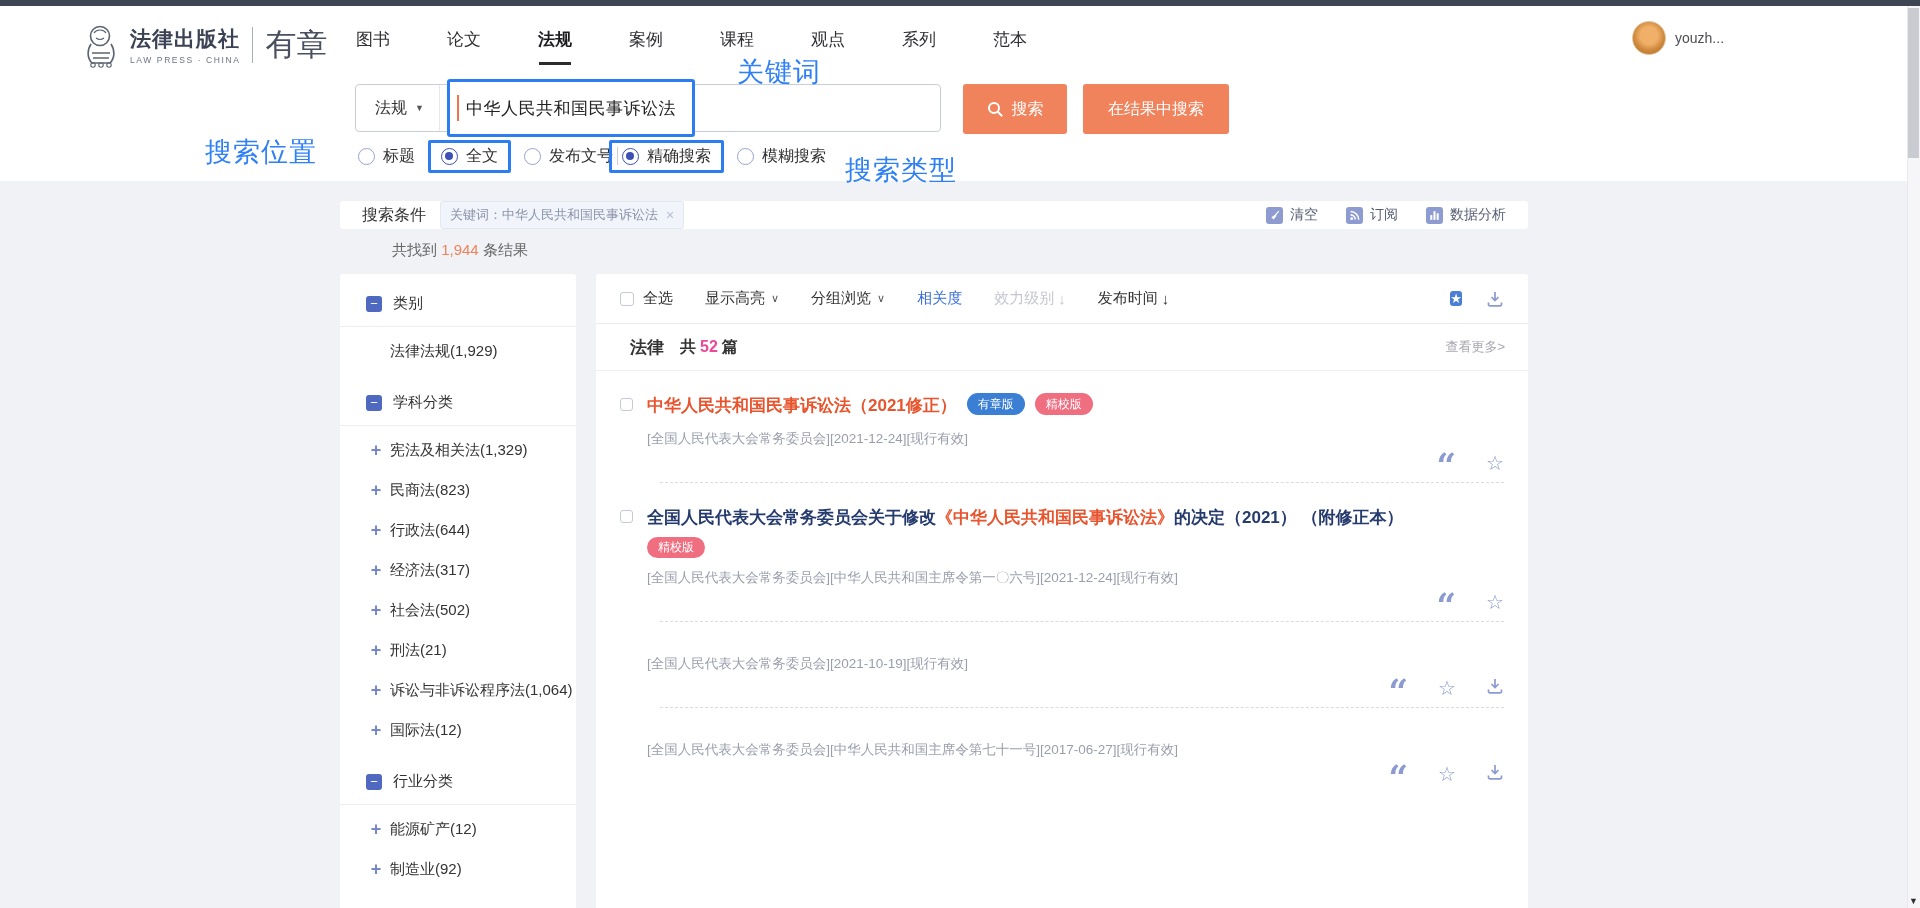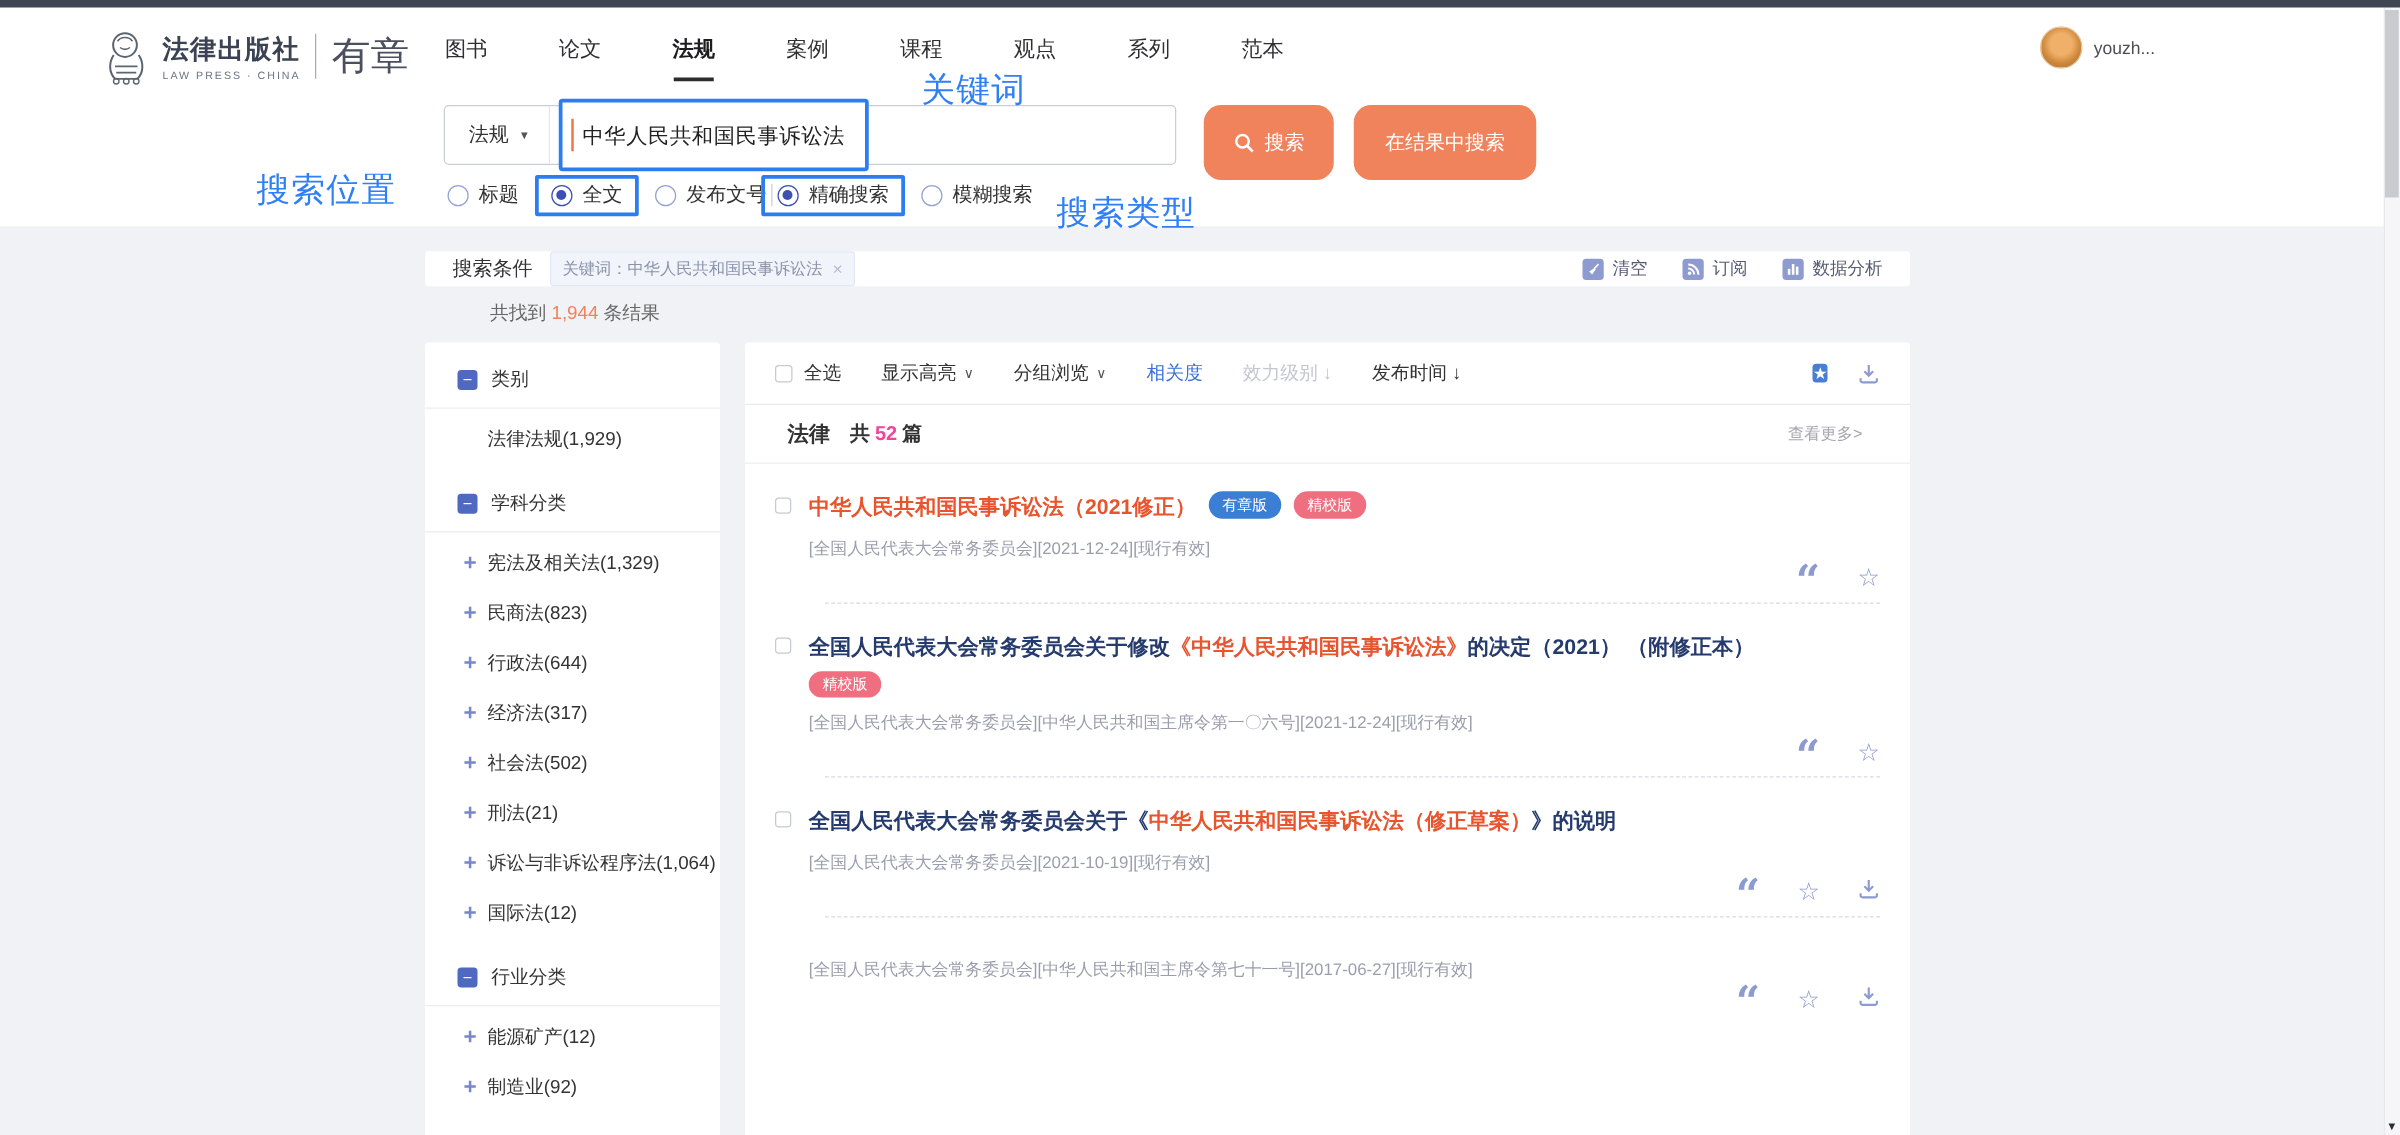--- a/index.html
+++ b/index.html
@@ -29,21 +29,21 @@
   .avatar{width:34px;height:34px;border-radius:50%;background:radial-gradient(circle at 50% 42%,#f0b06a 0 35%,#d08a3e 60%,#a5662a 100%);border:1px solid #e2c49a}
   .uname{font-size:14px;color:#4d4d55}
 
   
   .search-box{position:absolute;left:355px;top:84px;width:586px;height:48px;border:1px solid #c9cdd8;border-radius:4px;background:#fff;display:flex;align-items:center}
   .scope{display:flex;align-items:center;gap:8px;height:100%;padding:0 15px 0 19px;border-right:1px solid #e6e6ec;font-size:16px;color:#333;cursor:pointer}
   .scope-caret{font-size:9px;color:#555}
   .query-wrap{display:flex;align-items:center;gap:7px;margin-left:7px;height:58px;border:3px solid #2b7df0;border-radius:3px;padding:0 16px 0 7px;white-space:nowrap;background:#fff}
   .caret-bar{width:2px;height:26px;background:#f0764a}
   .query-text{font-size:17px;color:#222;letter-spacing:.5px}
-  .btn{position:absolute;top:84px;height:60px;background:#f0835c;border:none;border-radius:14px;color:#fff;font-size:16px;display:flex;align-items:center;justify-content:center;gap:8px;cursor:pointer;font-family:inherit}
+  .btn{position:absolute;top:84px;height:50px;background:#f0835c;border:none;border-radius:3px;color:#fff;font-size:16px;display:flex;align-items:center;justify-content:center;gap:8px;cursor:pointer;font-family:inherit}
   .btn-search{left:963px;width:104px}
   .btn-inres{left:1083px;width:146px}
 
   
   .radio-row{position:absolute;left:358px;top:138px;display:flex;align-items:center;height:36px}
   .radio-item{display:flex;align-items:center;gap:8px;font-size:16px;color:#333;cursor:pointer}
   .radio-item.boxed{border:3px solid #2b7df0;border-radius:2px;padding:3px 10px;margin:-6px -13px}
   .radio-circle{width:17px;height:17px;border-radius:50%;border:1.5px solid #98a2d2;background:#fff;position:relative;flex:none}
   .radio-circle.sel{border-color:#3d50b5}
   .radio-circle.sel::after{content:"";position:absolute;left:3px;top:3px;width:8px;height:8px;border-radius:50%;background:#3d50b5}
@@ -85,21 +85,21 @@
   .tb-item{display:flex;align-items:center;gap:6px;font-size:15px;color:#333;cursor:pointer}
   .tb-caret{font-size:11px;color:#555}
   .tb-sort{display:flex;align-items:center;gap:4px;font-size:15px;cursor:pointer}
   .tb-sort.active{color:#3a6fd8}
   .tb-sort.dim{color:#c3c6cf}
   .tb-sort.normal{color:#333}
   .tb-icons{margin-left:auto;display:flex;align-items:center;gap:24px}
   .star-sq{width:20px;height:20px;border-radius:3px;background:#4a7ed2;color:#fff;font-size:13px;line-height:20px;text-align:center;cursor:pointer}
   .dl-ico{cursor:pointer;display:flex}
 
-  .group-head{height:47px;display:flex;align-items:center;padding:0 38px 0 34px;border-bottom:1px solid #eceef4}
+  .group-head{height:47px;display:flex;align-items:center;padding:0 23px 0 34px;border-bottom:1px solid #eceef4}
   .group-name{font-size:17px;font-weight:bold;color:#333}
   .group-count{margin-left:16px;font-size:16px;font-weight:bold;color:#333}
   .group-count .gc-num{color:#ec4899;margin:16px 4px}
   .more{margin-left:auto;font-size:13px;color:#a6a6ae;cursor:pointer}
 
   .result-item{padding:22px 24px 0 24px}
   .ri-head{display:flex;align-items:flex-start}
   .ri-head .cb{margin-top:5px;width:13px;height:13px}
   .ri-title{margin-left:14px;font-size:17px;font-weight:bold;color:#253a6d;line-height:1.5;max-width:800px;cursor:pointer}
   .hl{color:#e8542d}
@@ -393,24 +393,20 @@
               </div>
               <div class="badge-row"><span class="badge pink">精校版</span></div>
               <div class="ri-meta">[全国人民代表大会常务委员会][中华人民共和国主席令第一〇六号][2021-12-24][现行有效]</div>
               <div class="ri-actions">
                 <span><span class="q-glyph">“</span></span>
                 <span><span class="star-glyph">☆</span></span>
               </div>
               <div class="ri-sep"></div>
             </div>
             <div class="result-item">
-              <div class="ri-head">
-                <span class="cb"></span>
-                <div class="ri-title"><span>全国人民代表大会常务委员会关于《</span><span class="hl">中华人民共和国民事诉讼法（修正草案）</span><span>》的说明</span></div>
-              </div>
               <div class="ri-meta">[全国人民代表大会常务委员会][2021-10-19][现行有效]</div>
               <div class="ri-actions">
                 <span><span class="q-glyph">“</span></span>
                 <span><span class="star-glyph">☆</span></span>
                 <span><svg width="18" height="18" viewBox="0 0 18 18">
                     <path d="M9 2 v8 M5.5 7 L9 10.6 L12.5 7" stroke="#8b9ad0" stroke-width="1.7" fill="none"></path>
                     <path d="M2.5 12.5 v2 a1.4 1.4 0 0 0 1.4 1.4 h10.2 a1.4 1.4 0 0 0 1.4-1.4 v-2" stroke="#8b9ad0" stroke-width="1.7" fill="none"></path>
                   </svg></span>
               </div>
               <div class="ri-sep"></div>

